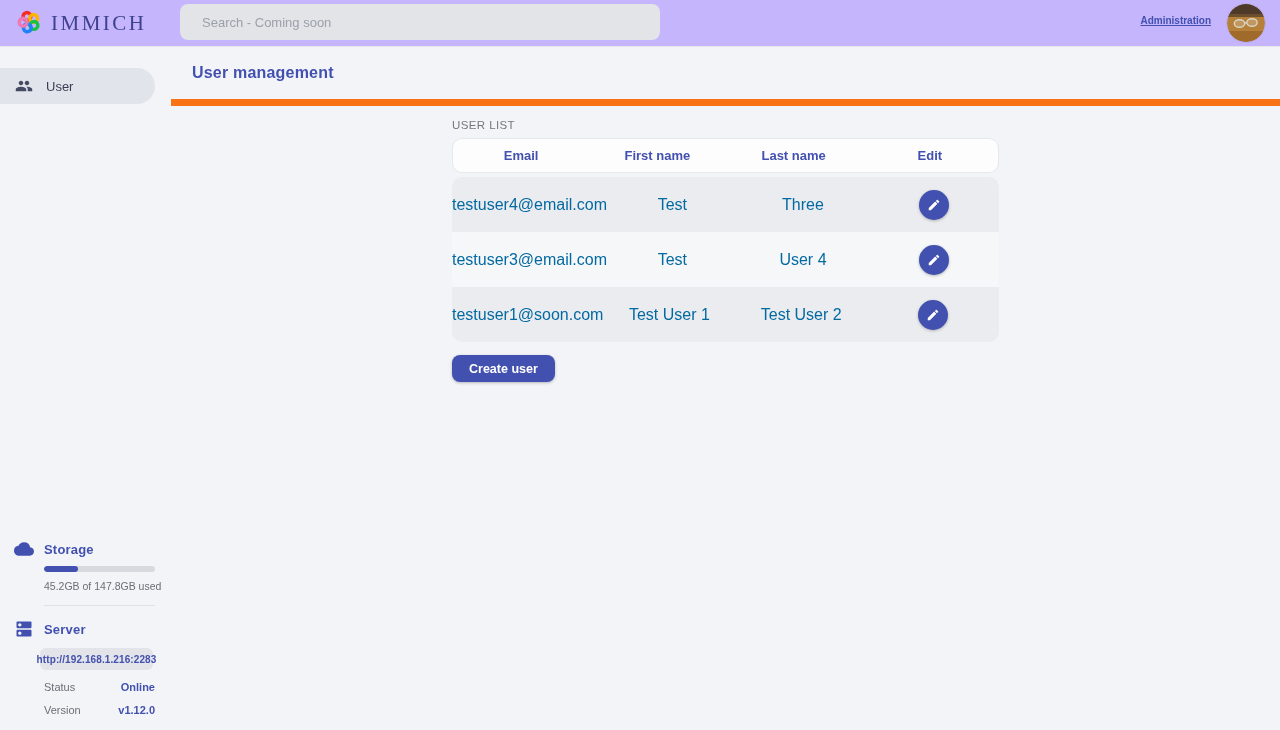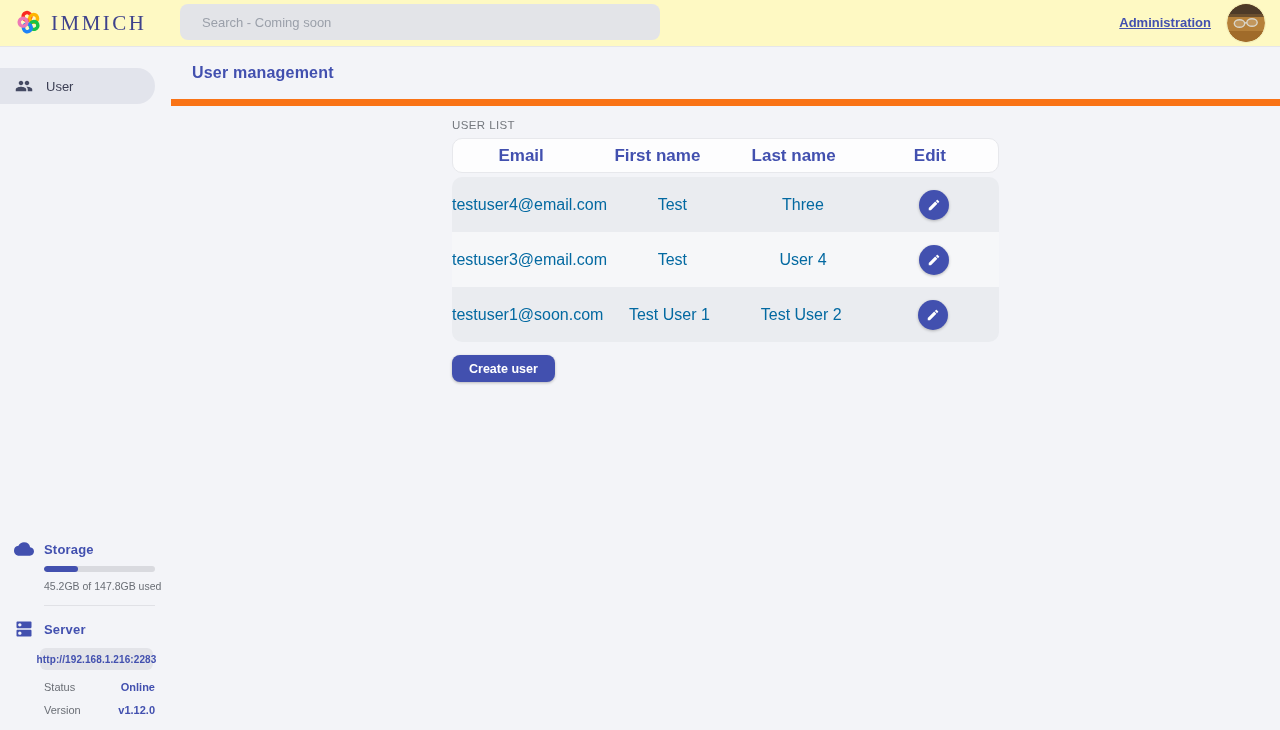--- a/index.html
+++ b/index.html
@@ -2,30 +2,30 @@
 <html><head>
 <meta charset="utf-8">
 <style>
   * { margin:0; padding:0; box-sizing:border-box; }
   html,body { width:1280px; height:730px; }
   body { font-family:"Liberation Sans", sans-serif; background:#f3f4f8; overflow:hidden; }
 
   .app { position:relative; width:1280px; height:730px; background:#f3f4f8; overflow:hidden; }
 
   
-  header { position:absolute; top:0; left:0; right:0; height:47px; background:#fef9c3;
+  header { position:absolute; top:0; left:0; right:0; height:47px; background:#c4b5fd;
            border-bottom:1px solid #e5e6ea; z-index:5; }
   .brand { position:absolute; left:16px; top:9px; display:flex; align-items:center; gap:9px; cursor:pointer; }
   .wordmark { font-family:"Liberation Serif", serif; font-size:21px; letter-spacing:2.5px;
               color:#3e428c; line-height:1; padding-top:2px; }
   .search { position:absolute; left:180px; top:4px; width:480px; height:36px; background:#e3e4e8;
             border:none; border-radius:8px; padding:0 22px; font-size:13px; color:#555;
             font-family:inherit; outline:none; }
   .search::placeholder { color:#9ba0aa; }
-  .admin-link { position:absolute; right:69px; top:15px; font-size:13px; font-weight:bold;
+  .admin-link { position:absolute; right:69px; top:15px; font-size:10px; font-weight:bold;
                 color:#4250af; text-decoration:underline; cursor:pointer;margin-left:32px; }
   .avatar { position:absolute; right:15px; top:4px; width:38px; height:38px; border-radius:50%;
             overflow:hidden; cursor:pointer; box-shadow:0 0 0 1px rgba(0,0,0,0.05); }
 
   
   aside { position:absolute; top:47px; left:0; width:171px; bottom:0; }
   .side-item { position:absolute; top:21px; left:0; width:155px; height:36px;
                border-radius:0 18px 18px 0; background:#e2e4ec; display:flex; align-items:center;
                gap:13px; padding-left:15px; font-size:13px; color:#3c3f54; font-weight:500; cursor:pointer; }
   .side-bottom { position:absolute; bottom:14px; left:0; width:171px; }
@@ -46,21 +46,21 @@
 
   
   main { position:absolute; top:47px; left:171px; right:0; bottom:0; }
   .title-bar { height:59px; border-bottom:7px solid #f97316; display:flex; align-items:center;
                padding-left:21px; }
   .page-title { font-size:16px; font-weight:600; color:#4250af; letter-spacing:0.2px; }
   .content { width:547px; margin:0 auto; }
   .section-label { margin-top:13px; font-size:11.5px; font-weight:500; color:#74787e; letter-spacing:0.4px; }
   .table-header { margin-top:7px; height:35px; background:#fdfdfe; border:1px solid #e7e8ec;
                   border-radius:10px; display:grid; grid-template-columns:repeat(4,1fr); align-items:center; }
-  .th { text-align:center; font-size:17px; font-weight:600; color:#4250af; }
+  .th { text-align:center; font-size:13px; font-weight:600; color:#4250af; }
   .table-rows { margin-top:4px; border-radius:10px; overflow:hidden; }
   .row { height:55px; display:grid; grid-template-columns:repeat(4,1fr); align-items:center;
          font-size:16px; color:#0369a1; }
   .row:nth-child(odd) { background:#eaecf0; }
   .row:nth-child(even) { background:#f6f7f9; }
   .cell { text-align:center; }
   .edit-cell { display:flex; justify-content:center; }
   .edit-btn { width:30px; height:30px; border-radius:50%; background:#4250af; border:none;
               display:flex; align-items:center; justify-content:center; cursor:pointer;
               box-shadow:0 1px 3px rgba(0,0,0,0.25); }

